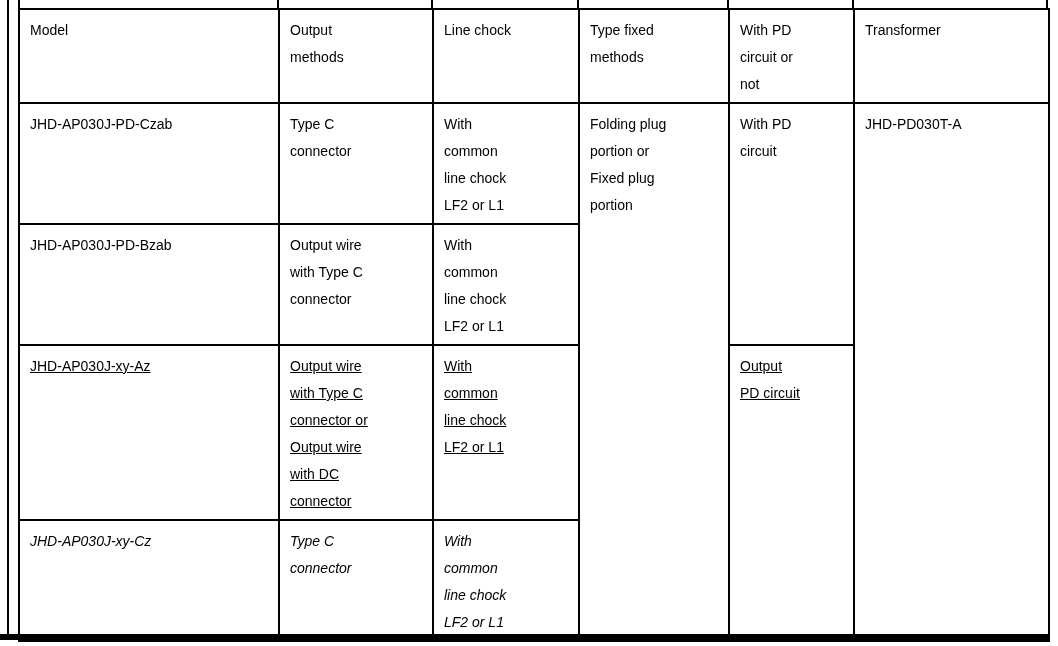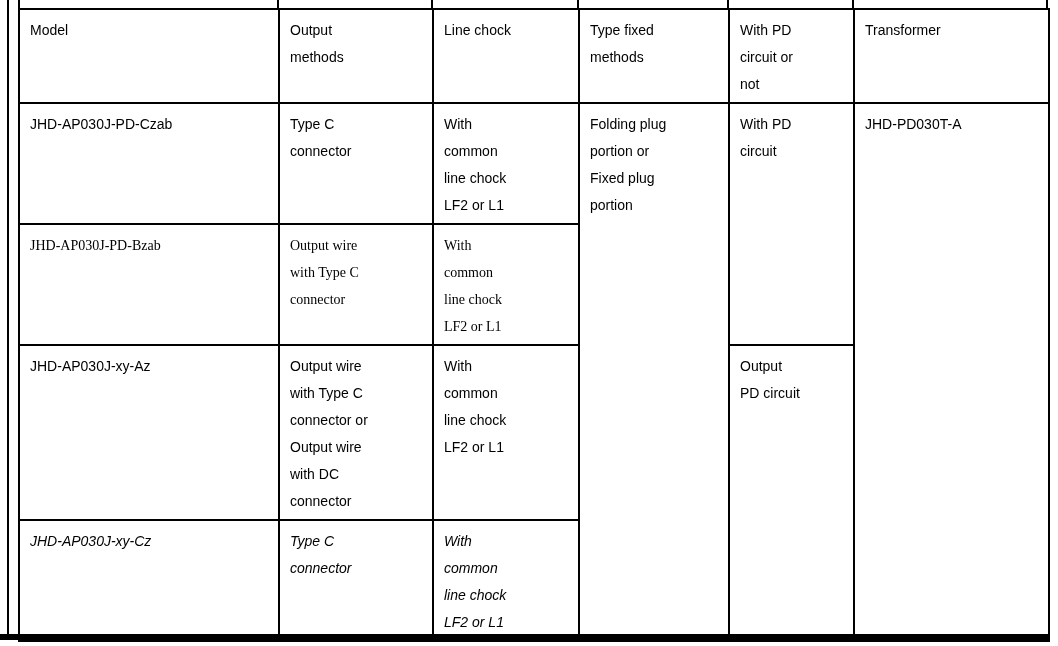--- a/index.html
+++ b/index.html
@@ -63,22 +63,22 @@
     border: 2px solid #000000;
     vertical-align: top;
     text-align: left;
     font-weight: normal;
     padding: 7px 6px 4px 10px;
     white-space: pre-line;
     overflow: hidden;
   }
   tr.hdr    { height: 88px; }
   tr.row-1  { height: 121px; }
-  tr.row-2  { height: 116px; font-family: Liberation Serif, serif; }
-  tr.row-3  { height: 172px; }
+  tr.row-2  { height: 116px; }
+  tr.row-3  { height: 172px; text-decoration: underline; }
   tr.row-4  { height: 117px; font-style: italic; }
 </style>
 </head>
 <body>
 
 <div class="page-left-rule"></div>
 
 <div class="col-stub stub-0"></div>
 <div class="col-stub stub-1"></div>
 <div class="col-stub stub-2"></div>

